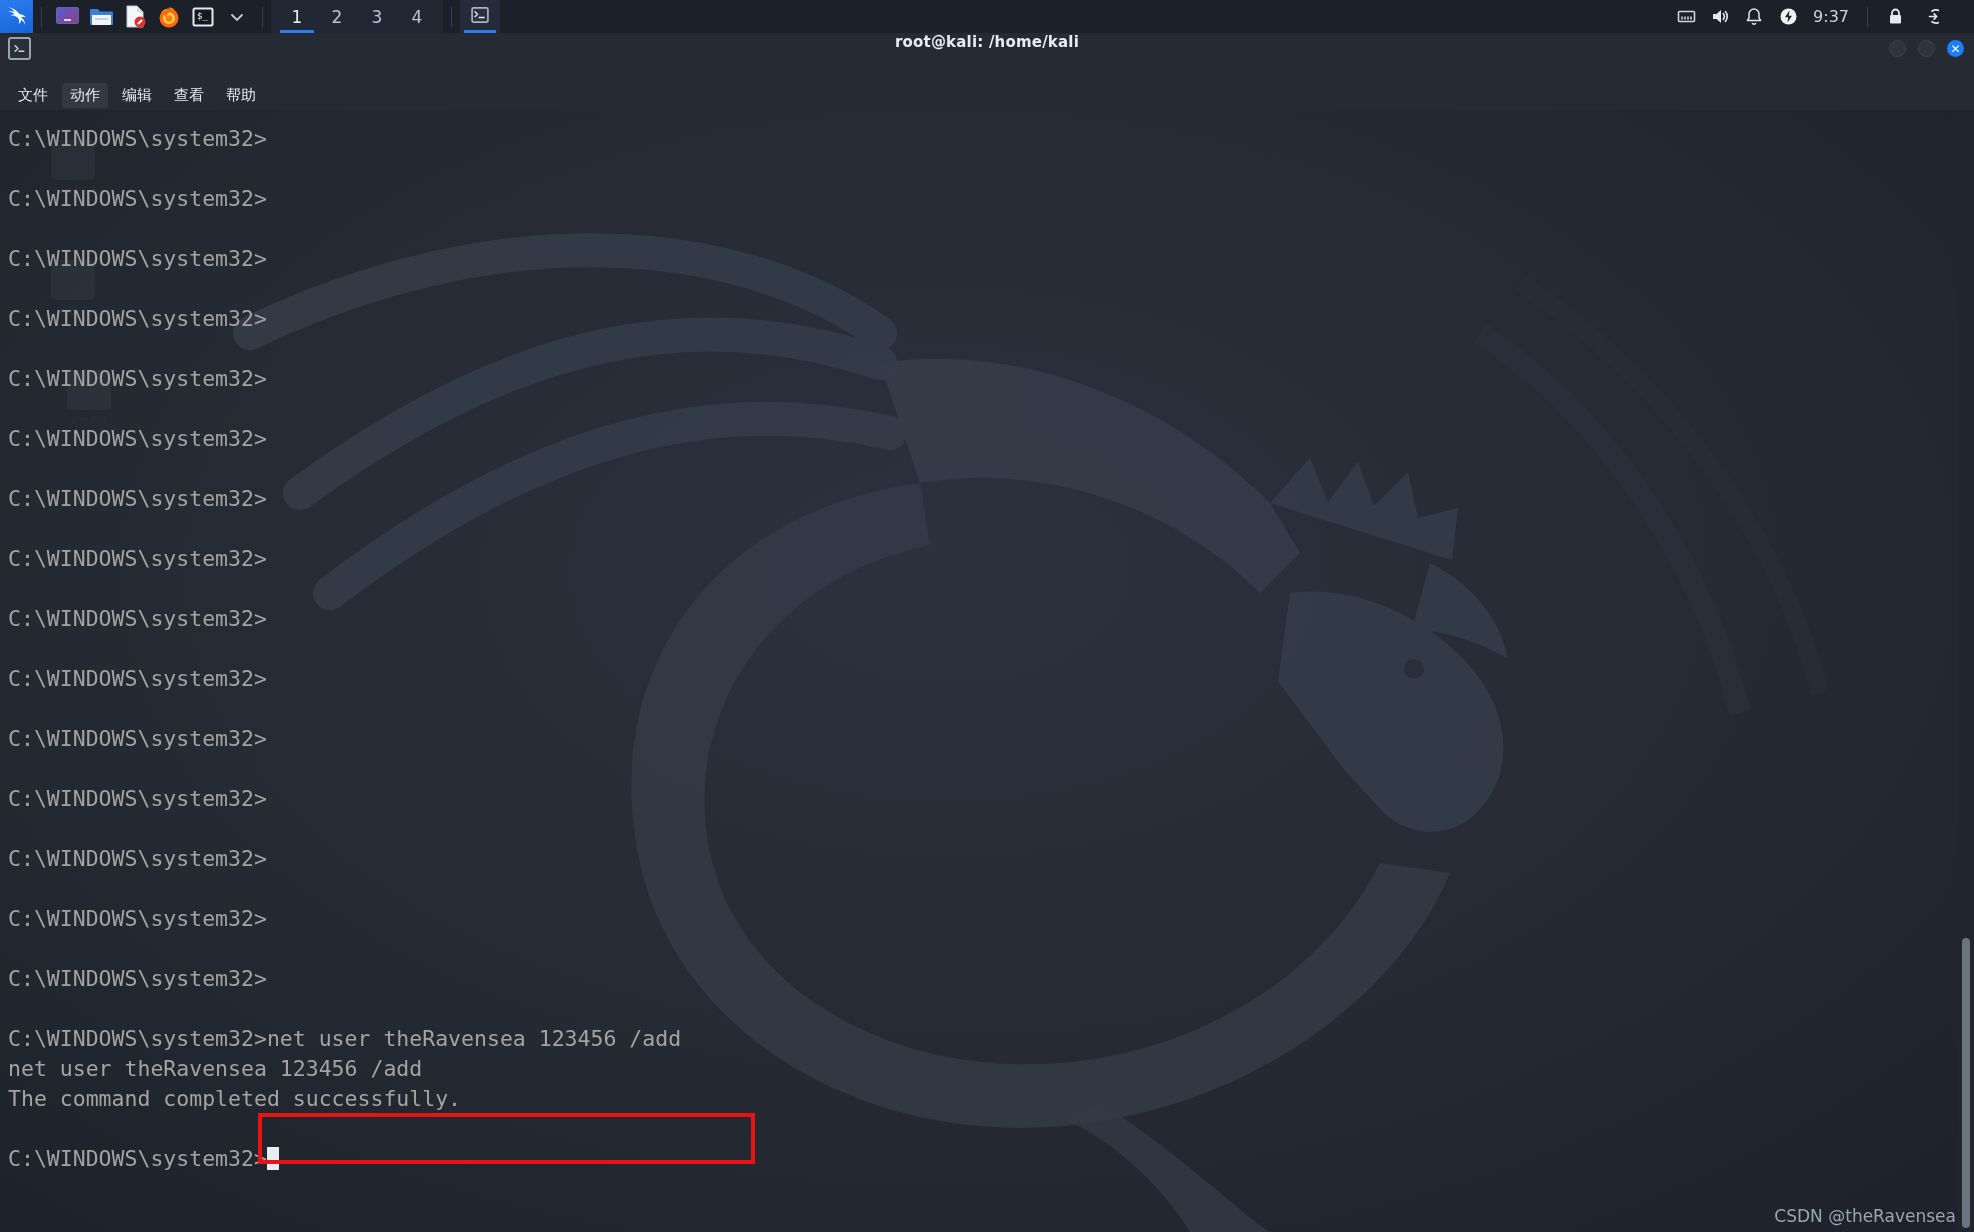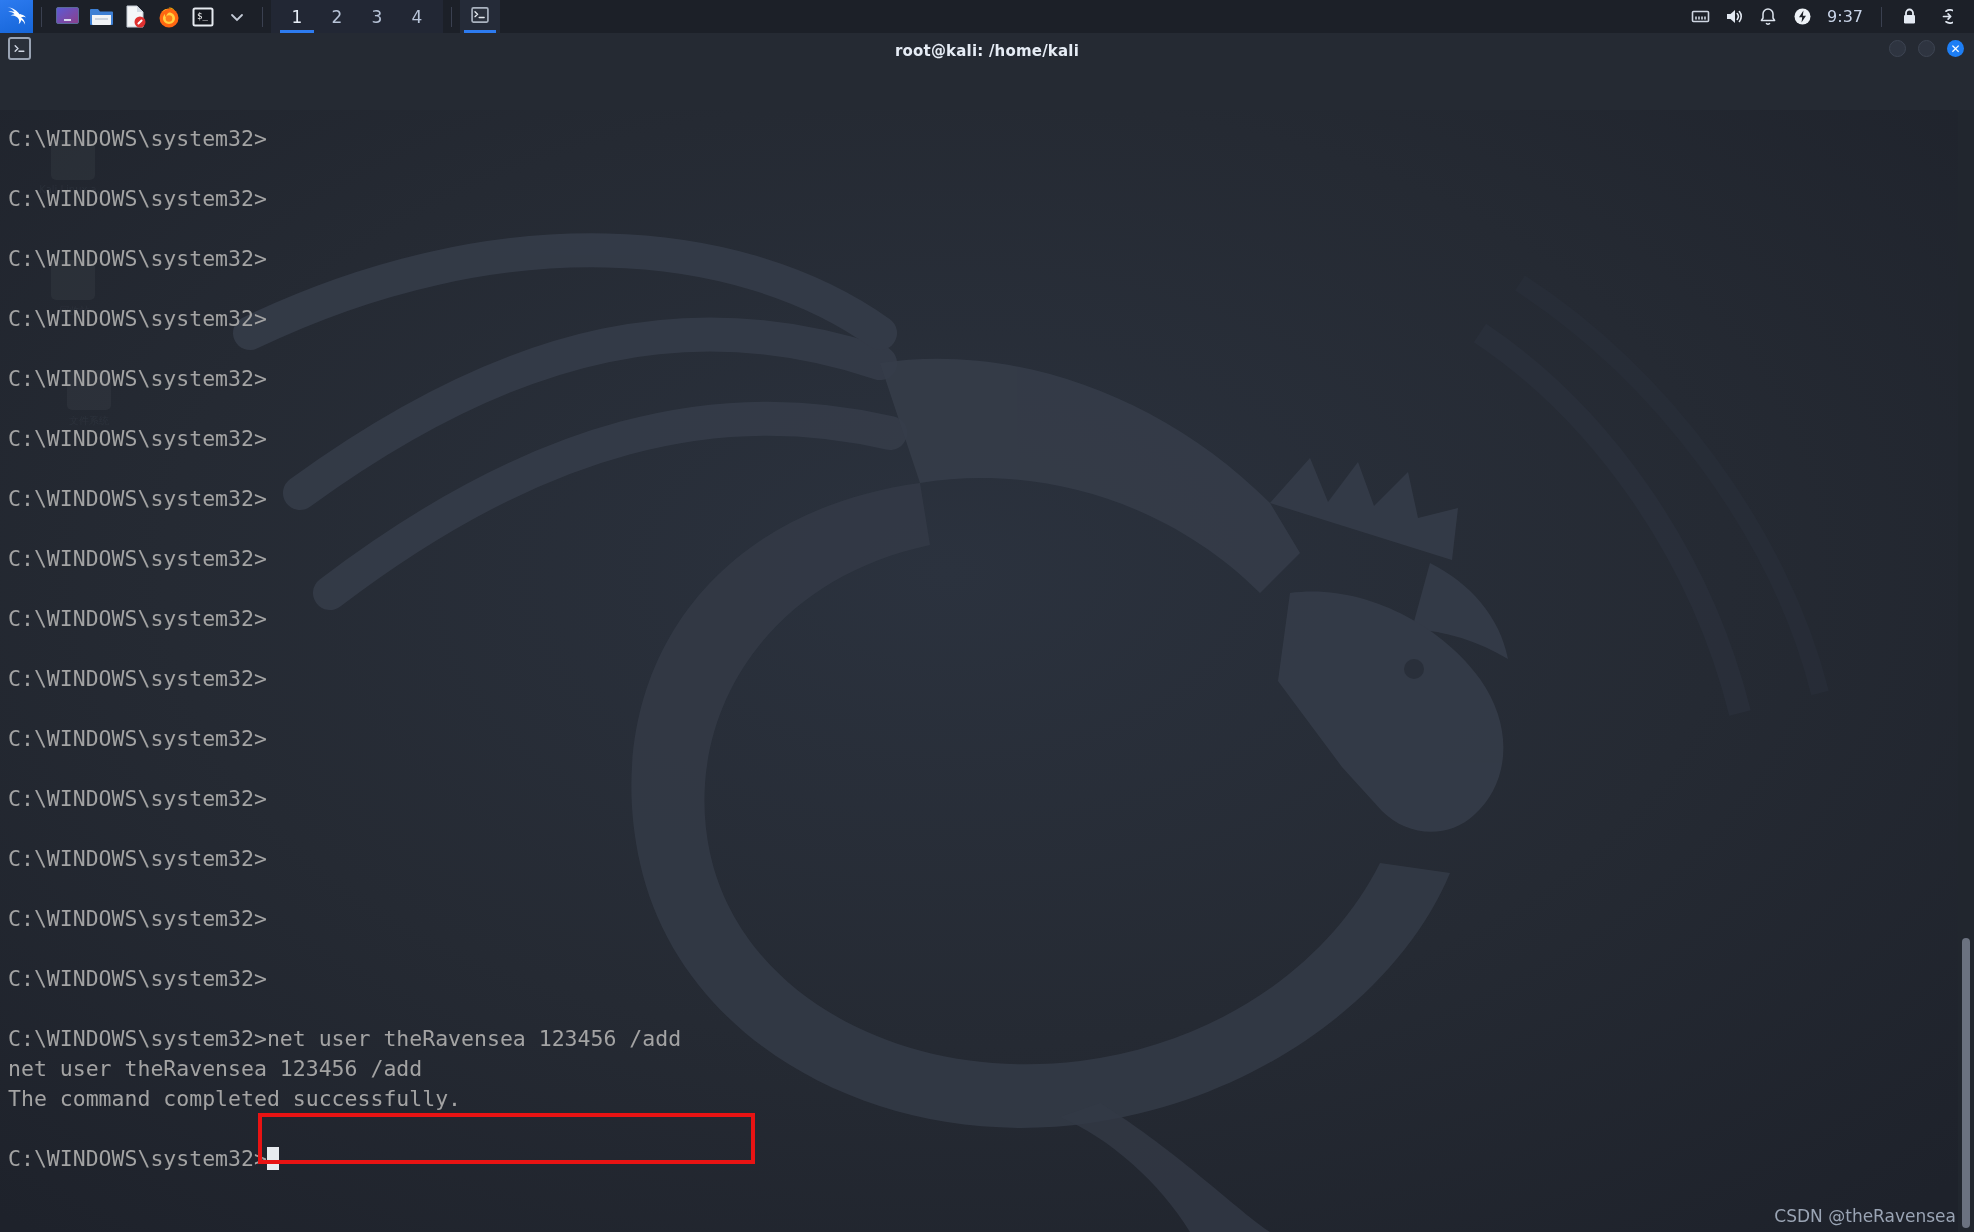--- a/index.html
+++ b/index.html
@@ -12,21 +12,21 @@
 
   
   #top-panel {
     position: absolute; left: 0; top: 0;
     width: 1974px; height: 33px;
     background: #1c2028;
     display: flex; align-items: center;
     z-index: 50;
   }
   .panel-left { display: flex; align-items: center; height: 33px; }
-  .panel-right { margin-left: auto; display: flex; align-items: center; height: 33px; padding-right: 14px; }
+  .panel-right { margin-left: auto; display: flex; align-items: center; height: 33px; padding-right: 28px; }
 
   .kali-launcher {
     width: 33px; height: 33px;
     background: linear-gradient(160deg,#2d7bf0,#1565d8);
     display: flex; align-items: center; justify-content: center;
     position: relative;
   }
   .kali-launcher svg { width: 26px; height: 26px; }
 
   .panel-sep {
@@ -82,21 +82,21 @@
   }
   .tb-icon {
     position:absolute; left:8px; top:4px;
     width:23px; height:23px;
     border:2px solid #99a3b3;
     border-radius:3px;
     background:#2a303a;
     display:flex; align-items:center; justify-content:center;
   }
   .tb-title {
-    position:absolute; left:0; right:0; top:9px;
+    position:absolute; left:0; right:0; top:0;
     text-align:center;
     color:#e6ecf5; font-size:15px; font-weight:bold;
     font-family:"DejaVu Sans","Liberation Sans",sans-serif;
     letter-spacing:.2px;
   }
   .tb-controls {
     position:absolute; right:10px; top:7px;
     display:flex; align-items:center; gap:12px;
   }
   .ctl { width:17px; height:17px; border-radius:50%; }
@@ -352,20 +352,27 @@
     <div class="tb-title">root@kali: /home/kali</div>
     <div class="tb-controls">
       <div class="ctl min"></div>
       <div class="ctl max"></div>
       <div class="ctl close">
           <span>✕</span>
         </div>
     </div>
   </div>
 
+  <div id="menubar">
+    <div class="menu-item">文件</div>
+    <div class="menu-item hover">动作</div>
+    <div class="menu-item">编辑</div>
+    <div class="menu-item">查看</div>
+    <div class="menu-item">帮助</div>
+  </div>
 
   <div id="terminal">
 
     <svg id="wallpaper" viewBox="0 0 1974 1199" preserveAspectRatio="xMidYMid slice">
       <defs>
         <radialGradient id="vg" cx="48%" cy="45%" r="72%">
           <stop offset="0%" stop-color="#2b323e"></stop>
           <stop offset="55%" stop-color="#252a33"></stop>
           <stop offset="100%" stop-color="#1e222b"></stop>
         </radialGradient>

